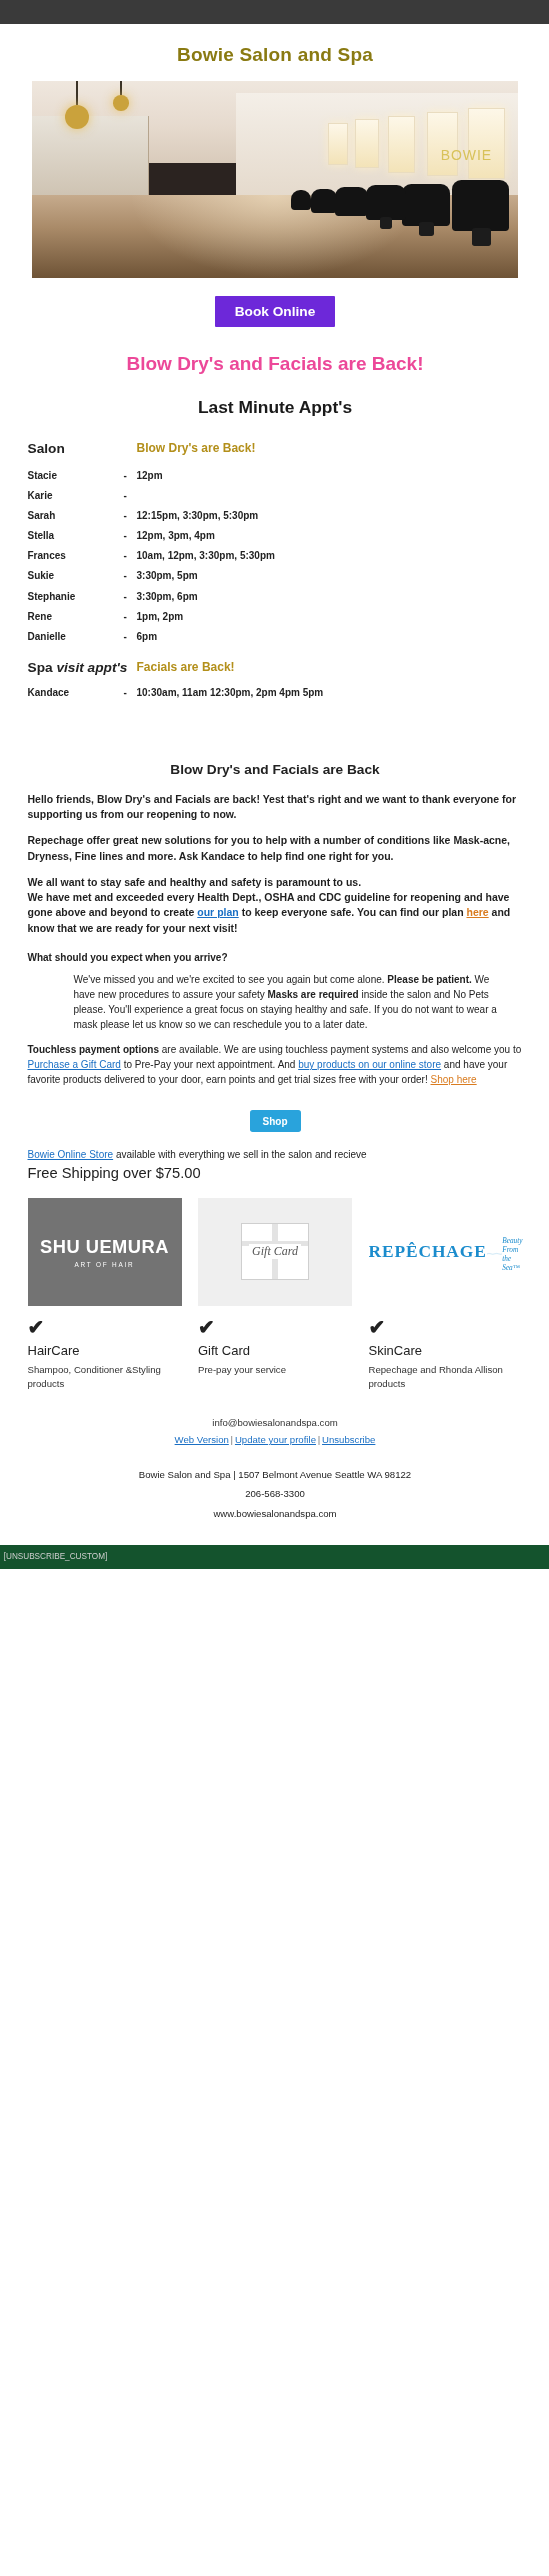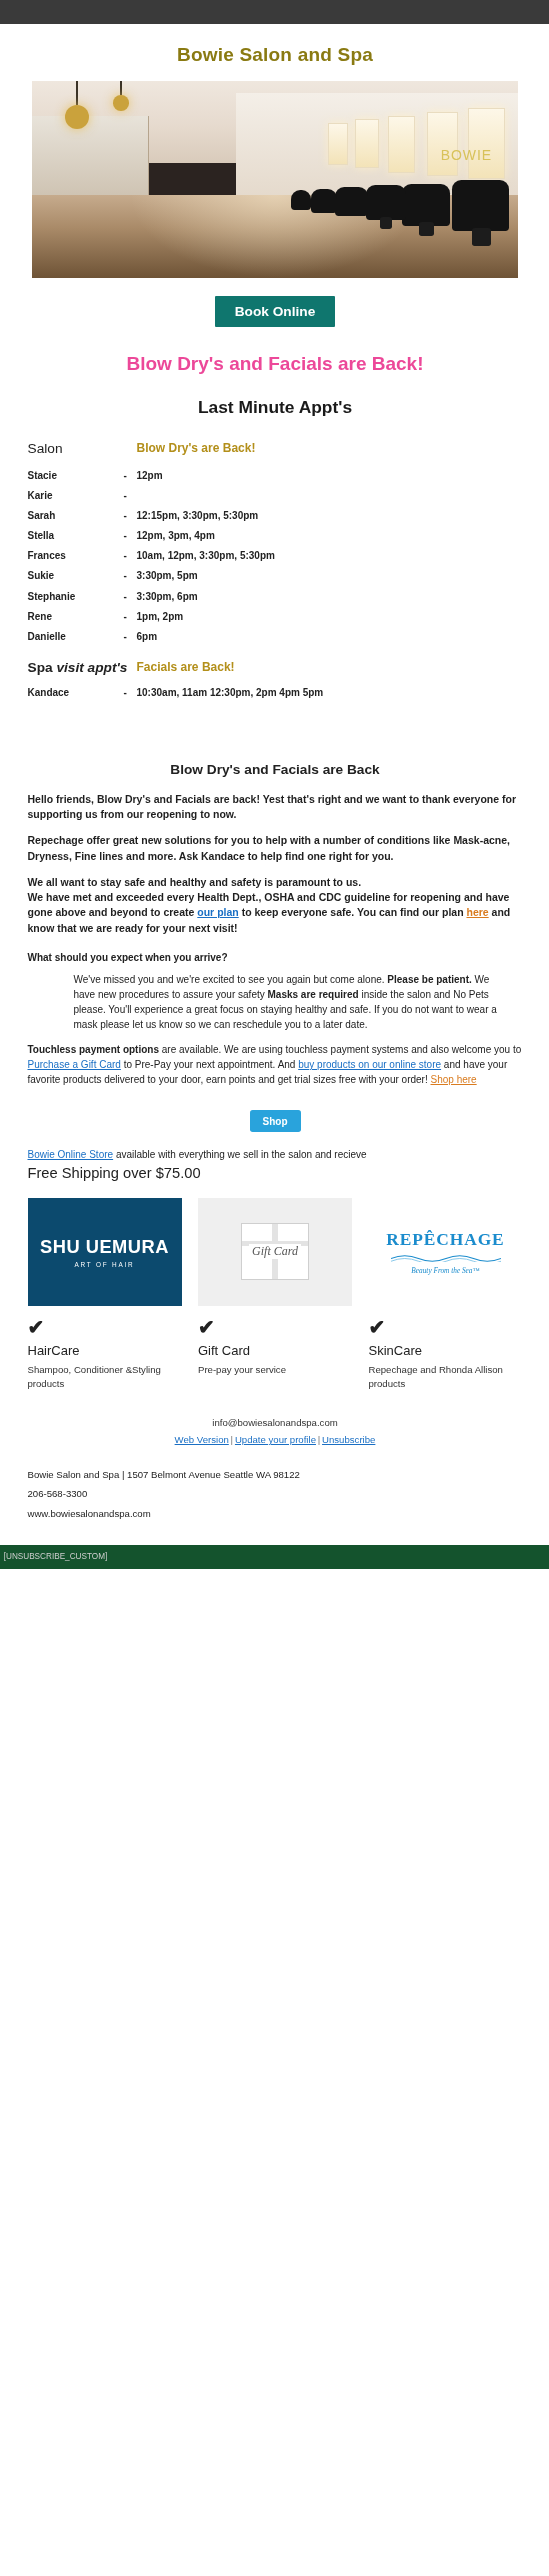--- a/index.html
+++ b/index.html
@@ -83,21 +83,21 @@
     margin-left: 42px;
   }
   .hero .doorwindow {
     position: absolute; left: 0; top: 18%; width: 24%; height: 46%;
     background: linear-gradient(180deg,#e8e3da,#cbbfad);
     border-right: 1.8px solid #b5a48d;
   }
   .cta-wrap { text-align: center; padding: 18.3px 0 5.5px 0; }
   .btn-book {
     display: inline-block;
-    background: #0f766e;
+    background: #6d28d9;
     color: #ffffff;
     font-size: 13.7px;
     font-weight: bold;
     padding: 8.2px 20px;
     border: none;
     border-radius: 1px;
     cursor: pointer;
     font-family: "Liberation Sans", sans-serif;
   }
   h1.headline {
@@ -117,21 +117,21 @@
   .sched {
     width: 495px;
     margin: 5.5px auto 0 auto;
     font-size: 10px;
   }
   .sched table { border-collapse: collapse; width: 100%; }
   .sched td { padding: 4.6px 0; vertical-align: top; }
   .sched td.name { width: 96px; font-weight: bold; font-size: 10px; }
   .sched td.dash { width: 13px; font-weight: bold; }
   .sched td.times { font-weight: bold; }
-  .sched .hdr-left { font-size: 13.7px; font-weight: normal; padding-bottom: 9.2px; }
+  .sched .hdr-left { font-size: 13.7px; font-weight: bold; padding-bottom: 9.2px; }
   .sched .hdr-right { font-size: 12px; font-weight: bold; color: #b38f1a; padding-bottom: 9.2px; }
   .sched .spa-left { font-size: 13.7px; font-weight: bold; padding-top: 13px; padding-bottom: 7.3px;}
   .sched .spa-left em { font-style: italic; font-weight: bold; }
   .sched .spa-right { font-size: 12px; font-weight: bold; color: #b38f1a; padding-top: 13px; padding-bottom: 7.3px;}
   .gap { height: 51px; }
   h3.section-title {
     text-align: center;
     font-size: 13.7px;
     font-weight: bold;
     margin: 9.2px 0 14.7px 0;
@@ -179,45 +179,45 @@
   .cards {
     width: 495px; margin: 16.5px auto 0 auto;
     display: flex; gap: 16.5px;
   }
   .card { width: 154px; }
   .card .art {
     width: 154px; height: 108px;
     display: flex; align-items: center; justify-content: center;
     overflow: hidden;
   }
-  .art-shu { background: #0c4a6e; color: #ffffff; flex-direction: column; }
+  .art-shu { background: #737373; color: #ffffff; flex-direction: column; }
   .art-shu .t1 { font-size: 18.3px; font-weight: bold; letter-spacing: 0.5px; }
   .art-shu .t2 { font-size: 6.4px; letter-spacing: 1.8px; margin-top: 3.7px; }
   .art-gift { background: #efefef; }
   .giftbox {
     width: 68px; height: 57px; background: #fff; border: 0.9px solid #cfcfcf;
     position: relative; display:flex; align-items:center; justify-content:center;
   }
   .giftbox .ribbon-v { position:absolute; left:50%; top:0; width:5.5px; height:100%; margin-left:-2.7px; background:#e3e3e3; }
   .giftbox .ribbon-h { position:absolute; top:30%; left:0; width:100%; height:5.5px; background:#e3e3e3; }
   .giftbox .gtext { position: relative; font-family: "Liberation Serif", serif; font-style: italic; font-size: 12px; color:#555; z-index:2; background:#fff; padding:0 2.7px;}
-  .art-rep { background: #ffffff; flex-direction: column; }
+  .art-rep { background: #ffffff; }
   .rep-name { font-family: "Liberation Serif", serif; font-size: 17.4px; letter-spacing: 0.9px; color: #1b8ccd; font-weight: bold;}
   .rep-sub { font-family: "Liberation Serif", serif; font-style: italic; font-size: 7.3px; color: #1b8ccd; margin-top: 3.7px;}
   .rep-wave { width: 110px; height: 9.2px; margin-top: 2.7px;}
   .check { font-size: 20px; font-weight: bold; margin: 9.2px 0 1.8px 0; }
   .card h4 { font-size: 13px; font-weight: normal; margin: 3.7px 0 5.5px 0; }
   .card p { font-size: 9.6px; margin: 0; line-height: 1.4; color: #333; }
   .footer {
     width: 495px; margin: 24px auto 0 auto; text-align: center;
     font-size: 9.6px; line-height: 1.8; color: #333;
   }
   .footer .links a { margin: 0 1.8px; }
   .footer .sep { color: #777; }
-  .footer-addr { width:495px; margin: 16.5px auto 0 auto; font-size: 9.6px; line-height: 2.0; color:#222; }
+  .footer-addr { width:495px; margin: 16.5px auto 0 auto; text-align:center; font-size: 9.6px; line-height: 2.0; color:#222; }
   .unsub-bar {
     height: 24px; background: #14532d; color: #cfcfcf;
     font-size: 8.2px; display: flex; align-items: center; padding-left: 3.7px;
     margin-top: 13px;
   }
 </style>
 </head>
 <body>
 
 <div class="top-bar"></div>

